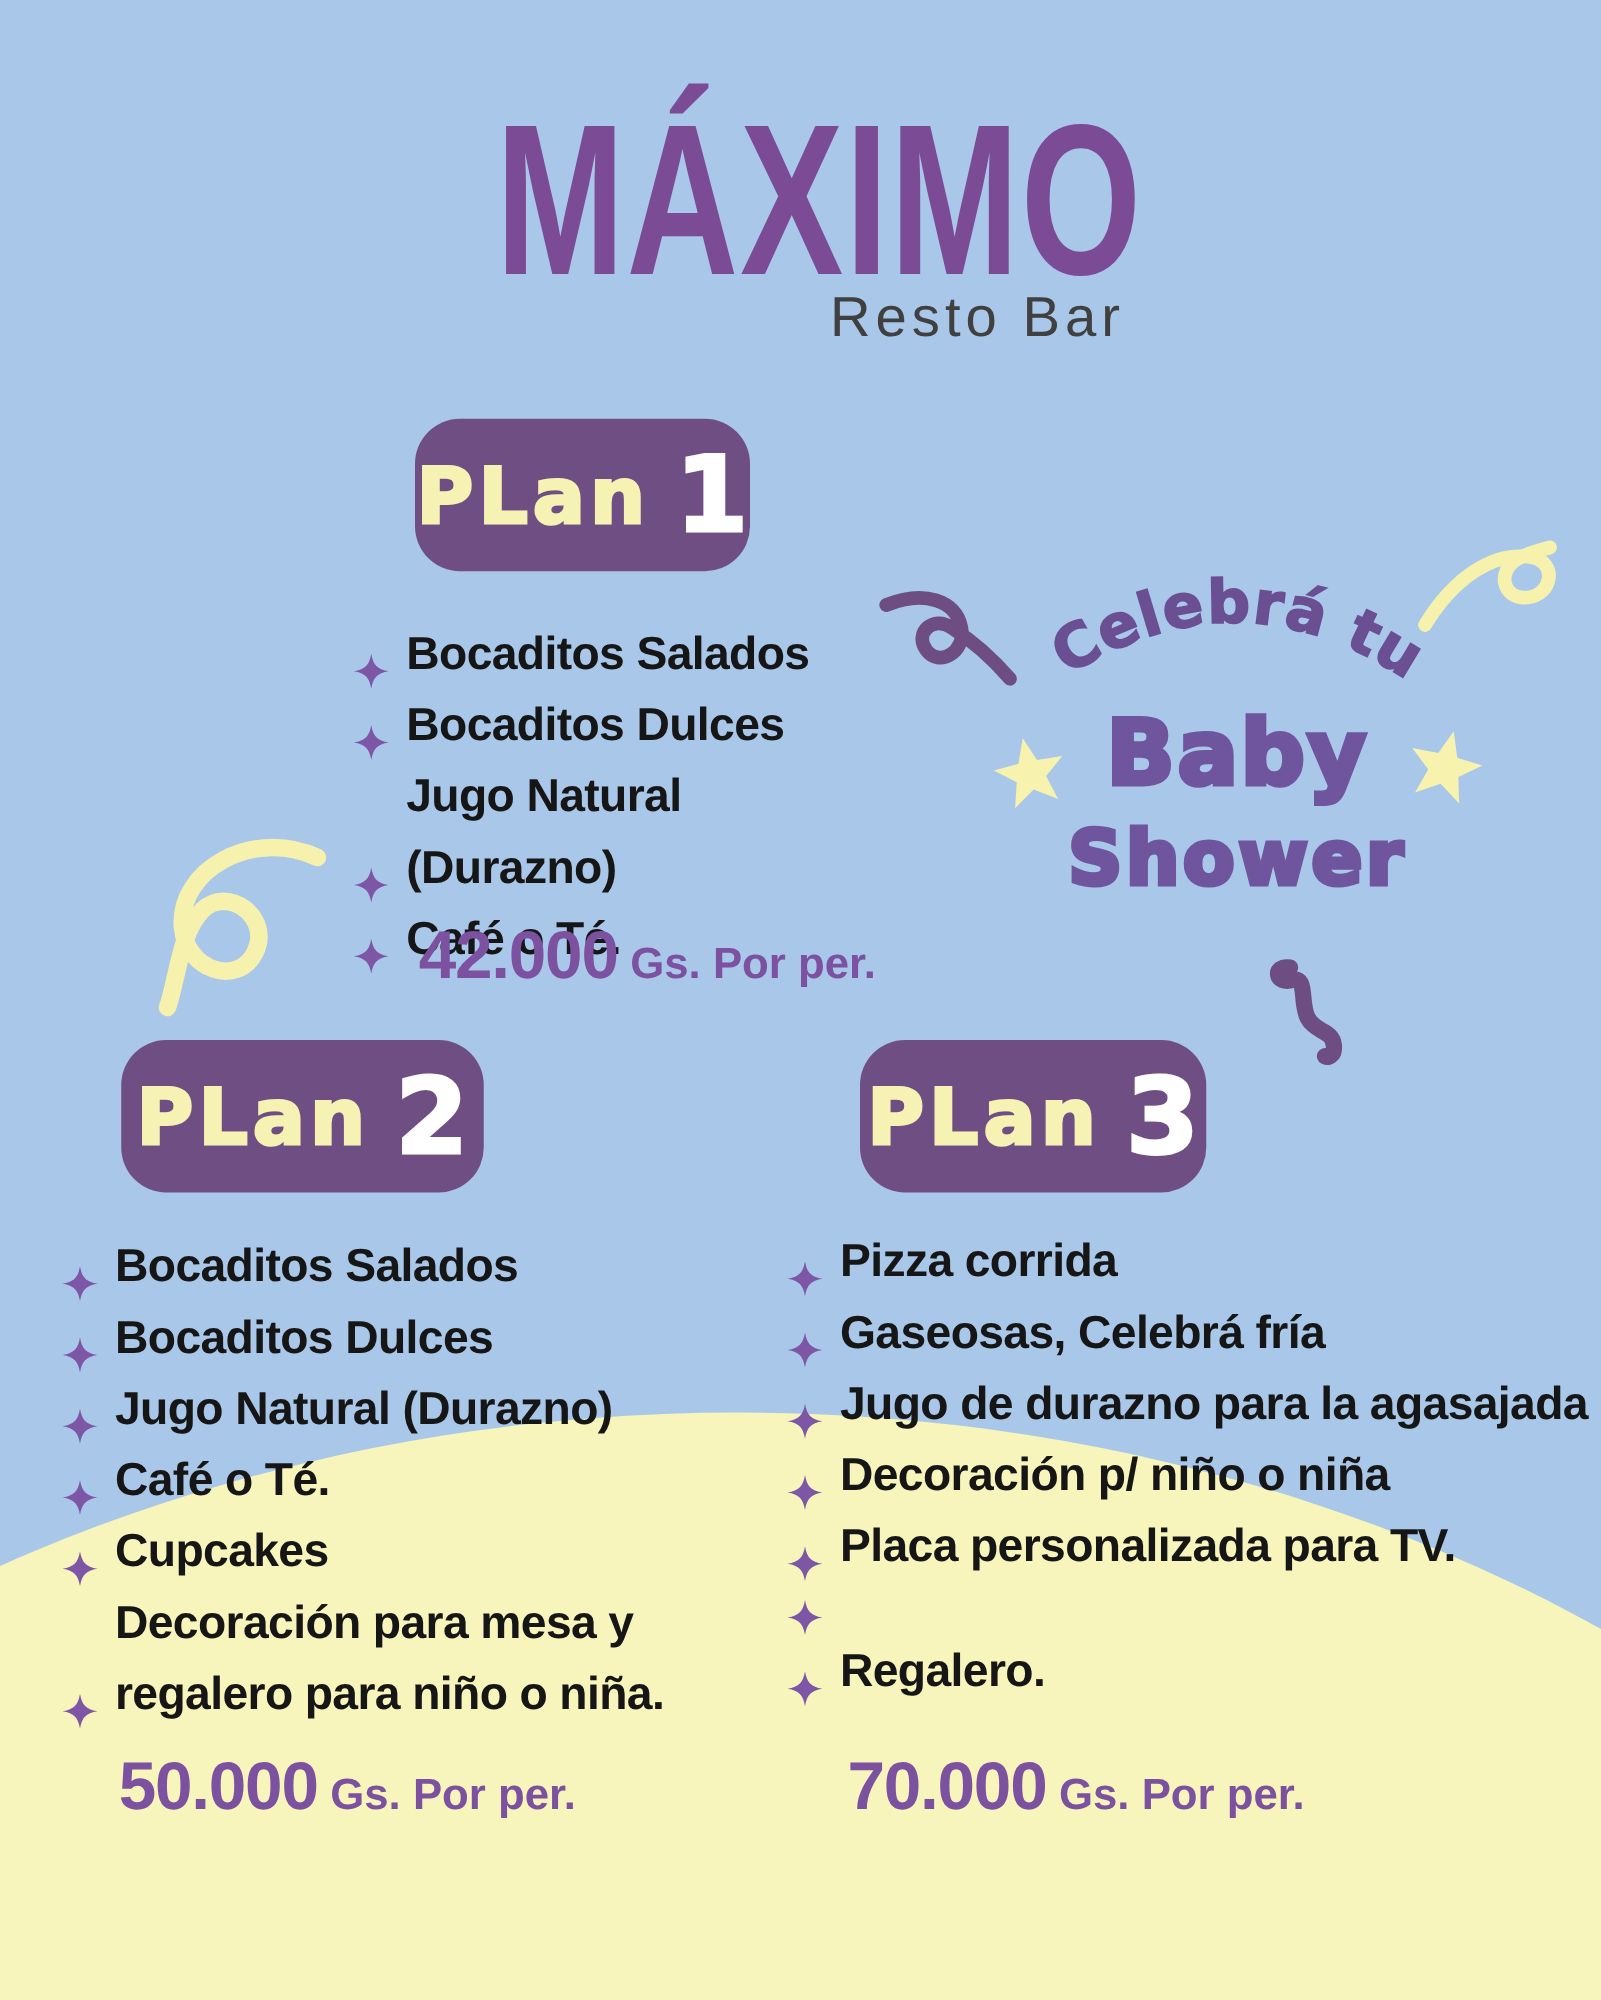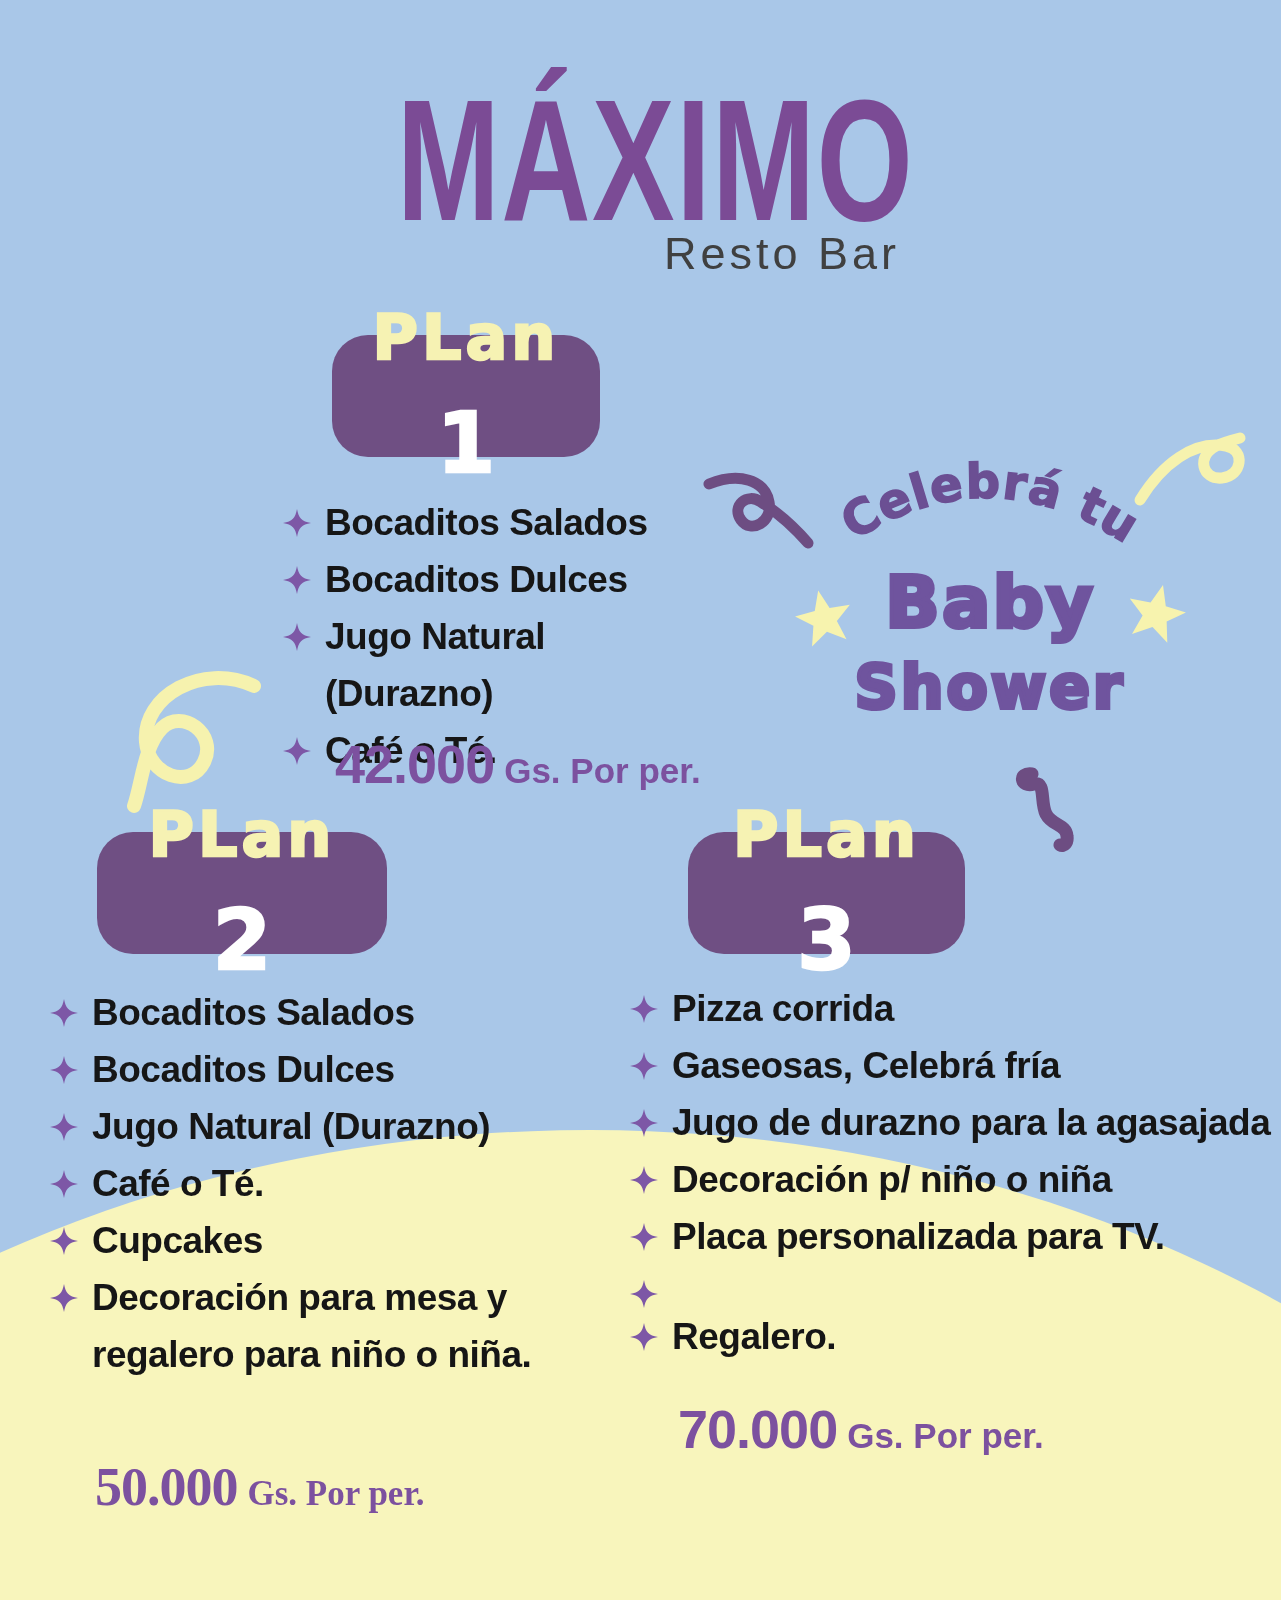--- a/index.html
+++ b/index.html
@@ -20,43 +20,43 @@
     letter-spacing:2px; transform:scaleX(0.72); transform-origin:50% 50%; white-space:nowrap;
   }
   .brand-tagline {
     position:absolute; left:500px; top:228px; width:400px; text-align:right;
     font-size:45px; font-weight:normal; color:#404040; letter-spacing:4px; white-space:nowrap;
   }
   
   .badge {
     position:absolute; background:#6f4f83; border-radius:36px;
     display:flex; align-items:center; justify-content:center; gap:20px;
-    font-family:"DejaVu Sans", sans-serif; font-weight:bold;flex-direction:column;
+    font-family:"DejaVu Sans", sans-serif; font-weight:bold;
   }
   .badge-word { font-size:62px; color:#f6f2b3; -webkit-text-stroke:2.5px #f6f2b3; letter-spacing:4px; }
   .badge-num  { font-size:84px; color:#ffffff; -webkit-text-stroke:2.5px #ffffff; }
   #badge1 { left:332px; top:335px; width:268px; height:122px; }
   #badge2 { left:97px;  top:832px; width:290px; height:122px; }
   #badge3 { left:688px; top:832px; width:277px; height:122px; }
   
   .plan-list { position:absolute; list-style:none; margin:0; padding:0; }
   .plan-list li {
-    display:flex; align-items:flex-start; gap:14px;
+    display:flex; align-items:flex-end; gap:14px;
     font-size:37px; line-height:57px; font-weight:bold; color:#161616; letter-spacing:-0.5px;
   }
   .spark { flex:0 0 auto; width:28px; height:28px; margin-top:15px; }
   #list1 { left:283px; top:494px; width:440px; }
   #list2 { left:50px;  top:984px; width:552px; }
   #list3 { left:630px; top:980px; width:650px; }
   
   .price { position:absolute; color:#7c519f; font-weight:bold; white-space:nowrap; }
   .price-num  { font-size:54px; letter-spacing:-1px; }
   .price-unit { font-size:35px; margin-left:10px; }
   #price1 { left:335px; top:733px; }
-  #price2 { left:95px;  top:1456px;font-family:Liberation Serif, serif; }
+  #price2 { left:95px;  top:1398px; }
   #price3 { left:678px; top:1398px; }
   
   .promo-arc { position:absolute; left:825px; top:455px; width:330px; height:120px; overflow:visible; }
   .promo-arc text {
     font-family:"DejaVu Sans", sans-serif; font-weight:bold; font-size:48px;
     fill:#6b4f93; stroke:#6b4f93; stroke-width:1.5px; letter-spacing:1px;
   }
   .promo-title {
     position:absolute; left:780px; top:558px; width:420px; text-align:center;
     font-family:"DejaVu Sans", sans-serif; font-weight:bold; color:#6f549e;

